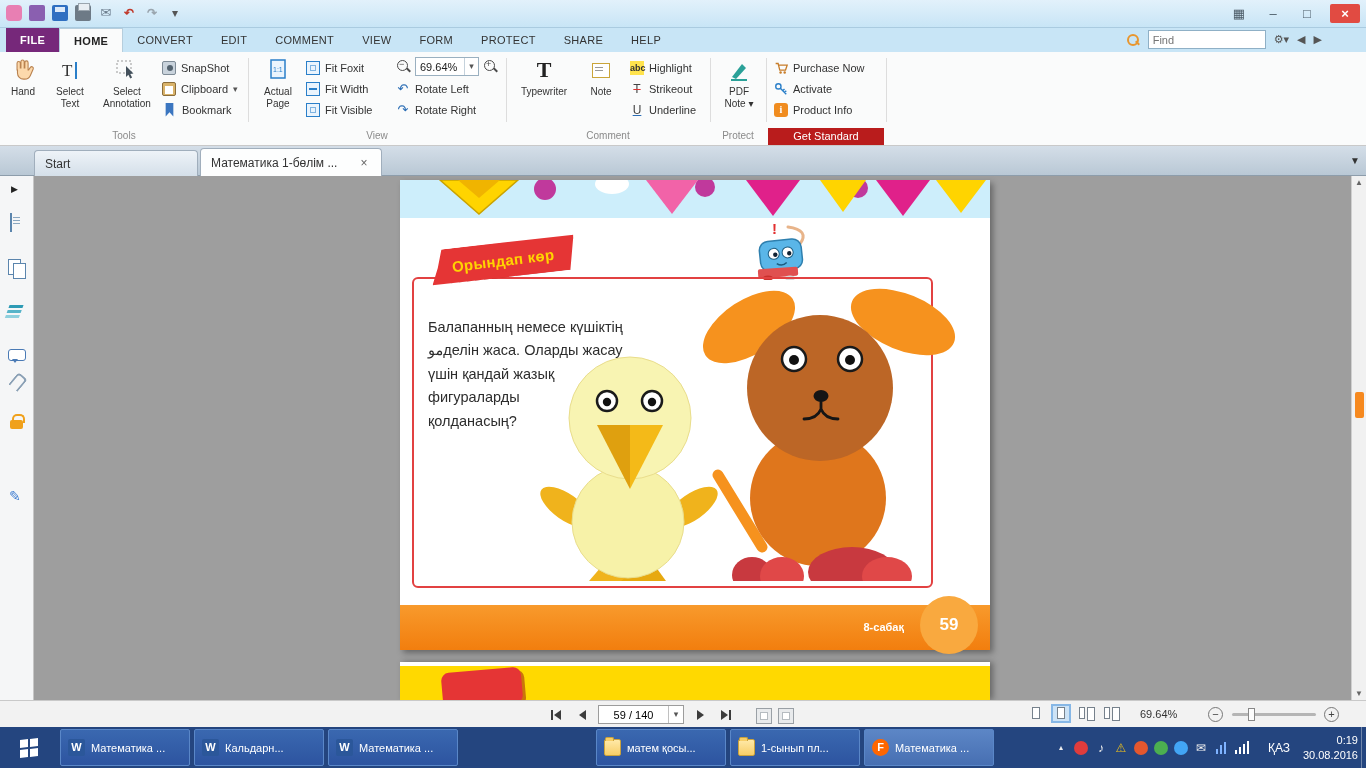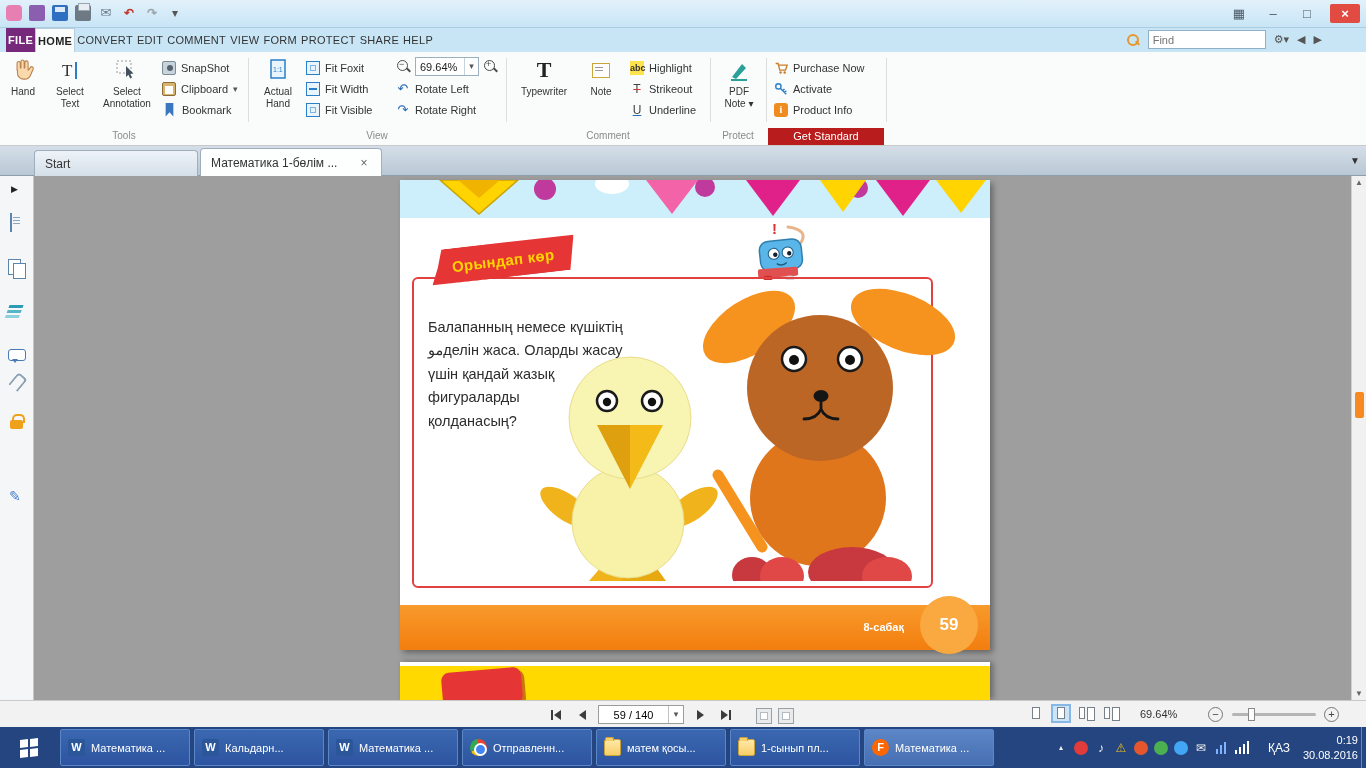--- a/index.html
+++ b/index.html
@@ -20,21 +20,21 @@
 .qic.undo{color:#c0392b;font-weight:bold}
 .qic.redo{color:#9aa5ae;font-weight:bold}
 #win-title{position:absolute;left:300px;right:300px;top:7px;text-align:center;font-size:12px;color:#333;white-space:nowrap}
 #winctl{position:absolute;right:6px;top:4px;display:flex;gap:12px;align-items:center}
 .wc{font-size:13px;color:#4a5a66;width:22px;text-align:center;line-height:19px}
 .wc.close{background:#e14b42;color:#fff;width:30px;border-radius:2px;font-weight:bold}
 
 
 #tabrow{position:absolute;left:0;top:28px;width:1366px;height:24px;background:#c8e5f6}
 #tabs{position:absolute;left:6px;top:0;height:24px;display:flex}
-.rtab{padding:0 2px;font-size:11px;line-height:24px;color:#333;letter-spacing:.3px}
+.rtab{padding:0 14px;font-size:11px;line-height:24px;color:#333;letter-spacing:.3px}
 .rtab.file{background:#76287a;color:#fff;font-weight:bold}
 .rtab.active{background:#fafbfb;color:#222;font-weight:bold;border:1px solid #b6cedd;border-bottom:none}
 #findbox{position:absolute;right:44px;top:2px;display:flex;align-items:center;gap:8px}
 .magi{position:relative;width:14px;height:14px}
 .magi::before{content:"";position:absolute;left:1px;top:1px;width:8px;height:8px;border:2px solid #e8962e;border-radius:50%}
 .magi::after{content:"";position:absolute;left:9px;top:9px;width:5px;height:2px;background:#e8962e;transform:rotate(45deg)}
 #find-input{width:118px;height:19px;border:1px solid #8fb0c6;font-size:11px;padding:0 4px;background:#fff;font-family:"Liberation Sans",sans-serif}
 .findsm{font-size:11px;color:#555}
 
 
@@ -262,21 +262,21 @@
   <div class="grplabel" style="left:0;width:248px">Tools</div>
 
   <div class="bb" style="left:254px;width:48px">
     <div class="bi">
       <svg width="24" height="26" viewBox="0 0 24 26">
           <rect x="5" y="3" width="14" height="18" fill="#eaf4fd" stroke="#2a7fc9" stroke-width="1.5"></rect>
           <text x="7" y="15" font-size="7" fill="#2a7fc9" font-family="Liberation Sans,sans-serif">1:1</text>
         </svg>
     </div>
     <div class="lbl">Actual
-Hand</div>
+Page</div>
   </div>
   <div class="sb" style="left:306px;top:6px">
     <span class="ic14 fitbox inner"></span>
     <span>Fit Foxit</span>
   </div>
   <div class="sb" style="left:306px;top:27px">
     <span class="ic14 fitbox harrow"></span>
     <span>Fit Width</span>
   </div>
   <div class="sb" style="left:306px;top:48px">
@@ -557,24 +557,20 @@
     <span class="lab">Математика ...</span>
   </div>
   <div class="tbitem" style="left:194px">
     <span class="appic word">W</span>
     <span class="lab">Кальдарн...</span>
   </div>
   <div class="tbitem" style="left:328px">
     <span class="appic word">W</span>
     <span class="lab">Математика ...</span>
   </div>
-  <div class="tbitem" style="left:462px">
-    <span class="appic chrome"></span>
-    <span class="lab">Отправленн...</span>
-  </div>
   <div class="tbitem" style="left:596px">
     <span class="appic folder"></span>
     <span class="lab">матем қосы...</span>
   </div>
   <div class="tbitem" style="left:730px">
     <span class="appic folder"></span>
     <span class="lab">1-сынып пл...</span>
   </div>
   <div class="tbitem active" style="left:864px">
     <span class="appic foxit">F</span>

